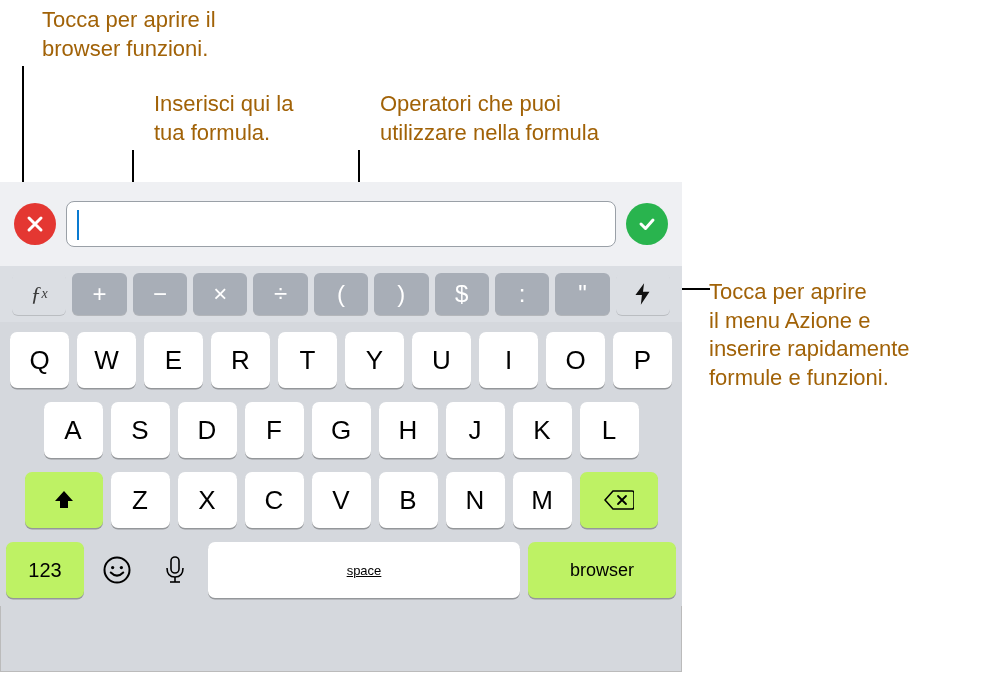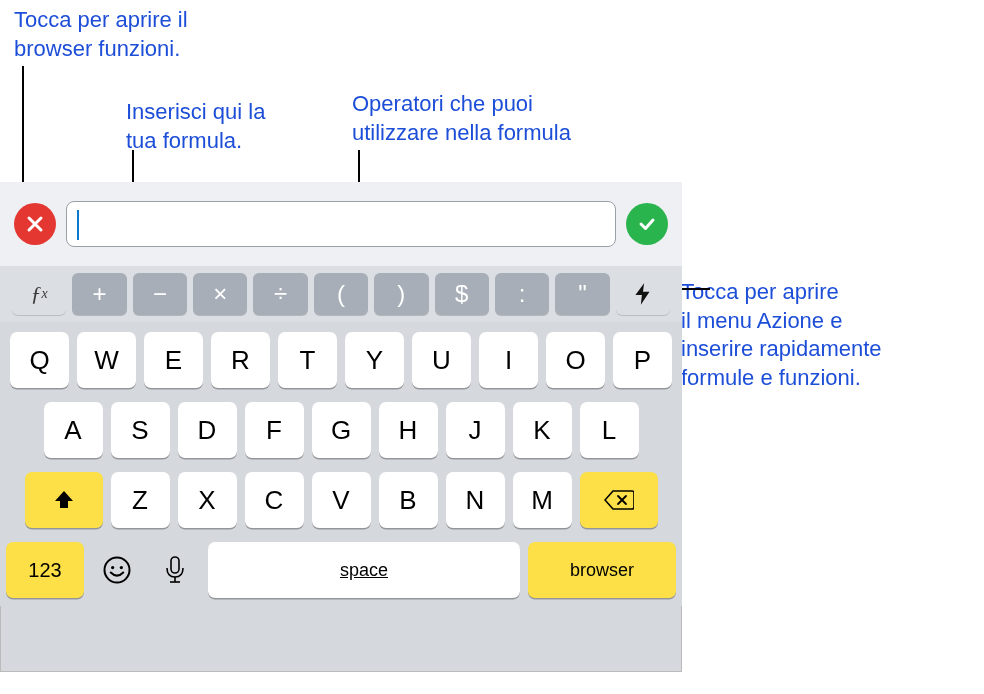--- a/index.html
+++ b/index.html
@@ -8,21 +8,22 @@
     background: #fff;
     width: 984px;
     height: 694px;
     position: relative;
     overflow: hidden;
   }
   .callout {
     position: absolute;
     font-size: 22px;
     line-height: 1.3;
-    color: #1d4ed8;
+    color: #a16207;
+    margin-left: 28px;
   }
   .callout-line {
     position: absolute;
     background: #000;
   }
   .device {
     position: absolute;
     left: 0;
     top: 182px;
     width: 682px;
@@ -97,53 +98,53 @@
     background: #fff;
     border-radius: 7px;
     box-shadow: 0 1.5px 0 rgba(0,0,0,0.3);
     height: 56px;
     display: flex; align-items: center; justify-content: center;
     font-size: 26px;
     color: #000;
     flex: 1;
     min-width: 0;
   }
-  .key.gray { background: #fde047; }
+  .key.gray { background: #bef264; }
   .row1 .key { flex: 0 0 59px; }
   .row2 .key { flex: 0 0 59px; }
   .row2 { padding: 0 32px; }
   .row3 .key { flex: 0 0 59px; }
   .row3 .shift, .row3 .backspace { flex: 0 0 78px; }
   .row4 { margin-bottom: 0; }
   .row4 .key { font-size: 18px; }
   .row4 .num { flex: 0 0 78px; font-size: 20px; }
   .row4 .emoji { flex: 0 0 50px; font-size: 24px; background: transparent; box-shadow: none; }
   .row4 .mic { flex: 0 0 50px; background: transparent; box-shadow: none; }
-  .row4 .space { flex: 1; font-size: 18px; text-decoration: underline; }
+  .row4 .space { flex: 1; font-size: 13px; text-decoration: underline; }
   .row4 .return { flex: 0 0 148px; font-size: 18px; }
   .bracket {
     position: absolute;
     border-top: 1.5px solid #000;
   }
   .bracket::before, .bracket::after {
     content: "";
     position: absolute;
     width: 1.5px; height: 8px;
     background: #000;
     top: 0;
   }
   .bracket::before { left: 0; }
   .bracket::after { right: 0; }
 </style>
 </head>
 <body>
 
 <div class="callout" style="left:14px; top:6px; white-space:pre-line;">Tocca per aprire il
 browser funzioni.</div>
-<div class="callout" style="left:126px; top:98px; white-space:pre-line;">Inserisci qui la
+<div class="callout" style="left:126px; top:90px; white-space:pre-line;">Inserisci qui la
 tua formula.</div>
 <div class="callout" style="left:352px; top:90px; white-space:pre-line;">Operatori che puoi
 utilizzare nella formula</div>
 <div class="callout" style="left:681px; top:278px; white-space:pre-line;">Tocca per aprire
 il menu Azione e
 inserire rapidamente
 formule e funzioni.</div>
 
 <div class="callout-line" style="left:22px; top:66px; width:1.5px; height:212px;"></div>
 <div class="callout-line" style="left:22px; top:278px; width:18px; height:1.5px;"></div>

